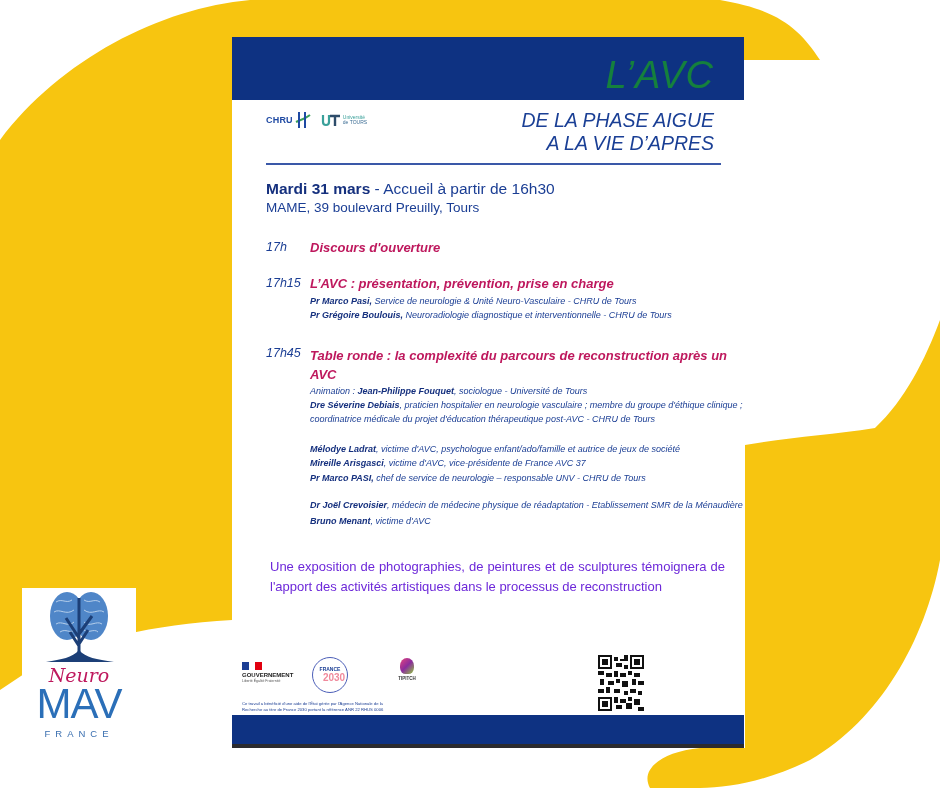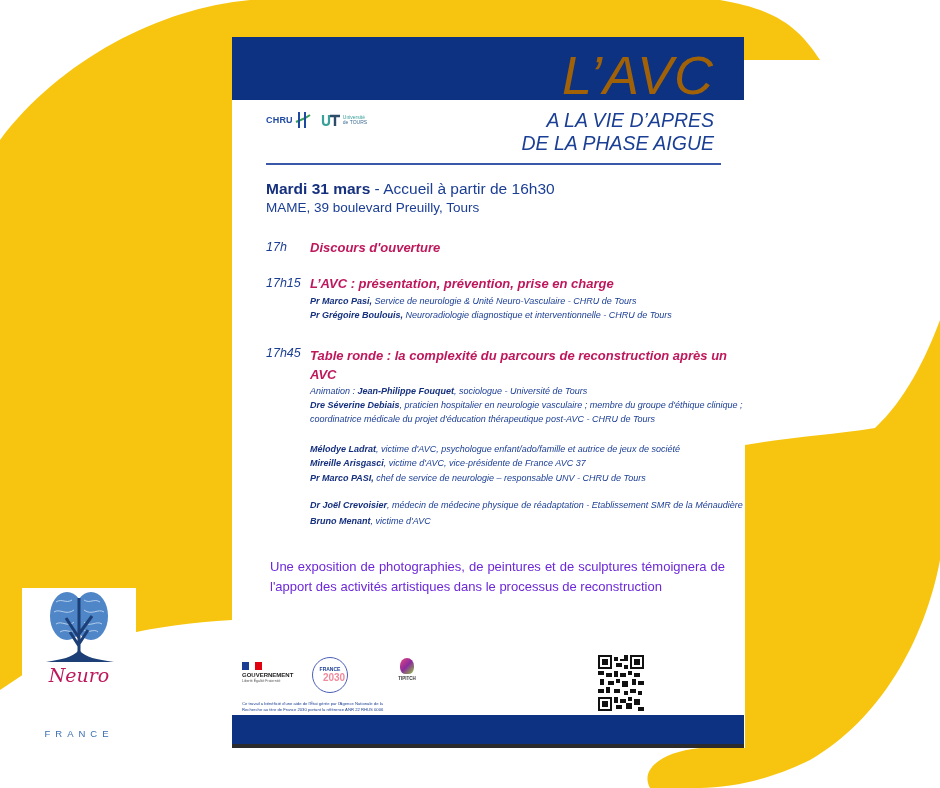--- a/index.html
+++ b/index.html
@@ -12,22 +12,22 @@
     left:-20px; top:0; width:980px; height:788px;
   }
   .poster {
     position:absolute; left:232px; top:37px; width:512px; height:711px;
     background:#ffffff; box-shadow:0 0 0 0 transparent;
   }
   .poster-header {
     position:absolute; left:0; top:0; width:512px; height:63px; background:#0e3282;
   }
   .title-main {
-    position:absolute; right:30px; top:6px; color:#a16207;
-    font-family:"Liberation Sans", sans-serif; font-style:italic; font-size:54px; line-height:64px;
+    position:absolute; right:30px; top:6px; color:#15803d;
+    font-family:"Liberation Sans", sans-serif; font-style:italic; font-size:38px; line-height:64px;
     font-weight:normal; letter-spacing:1px;
   }
   .subtitle {
     position:absolute; right:30px; top:72px; text-align:right; color:#1a3f95;
     font-style:italic; font-size:19.5px; line-height:23px;
   }
   .header-rule {
     position:absolute; left:34px; top:126px; width:455px; height:2px; background:#3a58a8;
   }
   .logos-top { position:absolute; left:34px; top:73px; height:20px; display:flex; align-items:center; gap:10px; }
@@ -107,22 +107,22 @@
         <path d="M9 3 L19 3 M14 3 L14 13" stroke="#2d4c6a" stroke-width="2.4" fill="none"></path>
       </svg>
       <div>
         <div class="txt" style="color:#3aa09a">Université</div>
         <div class="txt">de TOURS</div>
       </div>
     </div>
   </div>
 
   <div class="subtitle">
+    <div>DE LA PHASE AIGUE</div>
     <div>A LA VIE D’APRES</div>
-    <div>DE LA PHASE AIGUE</div>
   </div>
   <div class="header-rule"></div>
 
   <div class="date-line"><b>Mardi 31 mars</b><span> - Accueil à partir de 16h30</span></div>
   <div class="address-line">MAME, 39 boulevard Preuilly, Tours</div>
 
   <div class="prog-row" style="top:203px;">
     <span class="prog-time">17h</span>
     <span class="prog-title" style="white-space:nowrap;">Discours d'ouverture</span>
   </div>
@@ -230,14 +230,15 @@
       <path d="M62 12 C68 16 72 10 78 14"></path>
         <path d="M62 22 C70 28 76 20 82 24"></path>
         <path d="M62 34 C68 40 74 32 80 36"></path>
       <path d="M38 44 C44 40 48 46 52 42"></path>
         <path d="M62 42 C66 46 72 40 76 44"></path>
     </g>
     <path d="M57 74 L57 40 M57 50 L44 30 M57 46 L70 28 M57 40 L57 10 M57 58 L48 44 M57 56 L66 42" stroke="#1c3f77" stroke-width="3" fill="none"></path>
     <path d="M24 74 C40 71 50 70 57 62 C64 70 74 71 92 74 Z" fill="#1c3f77"></path>
   </svg>
   <div class="nm-neuro">Neuro</div>
+  <div class="nm-mav">MAV</div>
   <div class="nm-france">FRANCE</div>
 </div>
 
 </body></html>

